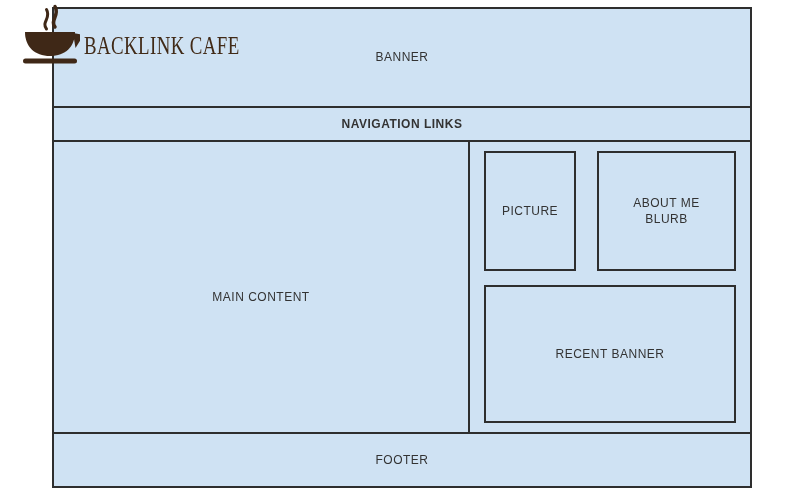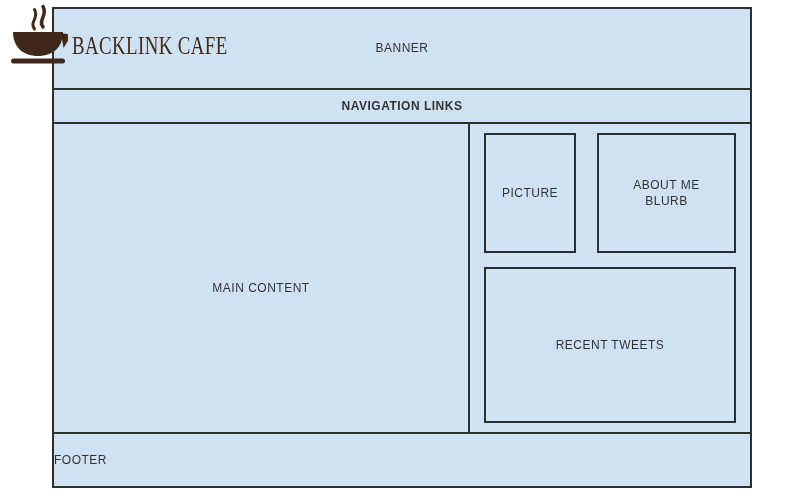--- a/index.html
+++ b/index.html
@@ -28,21 +28,21 @@
 
   .label {
     font-size: 12px;
     line-height: 1.35;
     color: #333333;
     letter-spacing: 0.5px;
     text-align: center;
   }
 
   .banner {
-    height: 79px;
+    height: 97px;
     display: flex;
     align-items: center;
     justify-content: center;
   }
 
   .navbar {
     height: 34px;
     box-sizing: border-box;
     border-top: 2px solid #2e2e2e;
     display: flex;
@@ -95,26 +95,26 @@
   .about-box   { flex: 1; margin-left: 13px; }
   .about-box .label { max-width: 92px; }
   .tweets-box  { flex: 1; }
 
   .footer {
     height: 54px;
     box-sizing: border-box;
     border-top: 2px solid #2e2e2e;
     display: flex;
     align-items: center;
-    justify-content: flex-start;
+    justify-content: center;
   }
 
   .logo {
     position: absolute;
-    left: 8px;
+    left: 20px;
     top: 3px;
     display: flex;
     align-items: flex-end;
     z-index: 5;
   }
 
   .logo-icon { display: block; }
 
   .brand-text {
     font-family: "Liberation Serif", serif;
@@ -153,21 +153,21 @@
       <div class="sidebar">
         <div class="sidebar-top">
           <div class="box picture-box">
             <span class="label">PICTURE</span>
           </div>
           <div class="box about-box">
             <span class="label">ABOUT ME BLURB</span>
           </div>
         </div>
         <div class="box tweets-box">
-          <span class="label">RECENT TWEETS</span>
+          <span class="label">RECENT BANNER</span>
         </div>
       </div>
 
     </div>
 
     <div class="footer">
       <span class="label">FOOTER</span>
     </div>
 
   </div>

